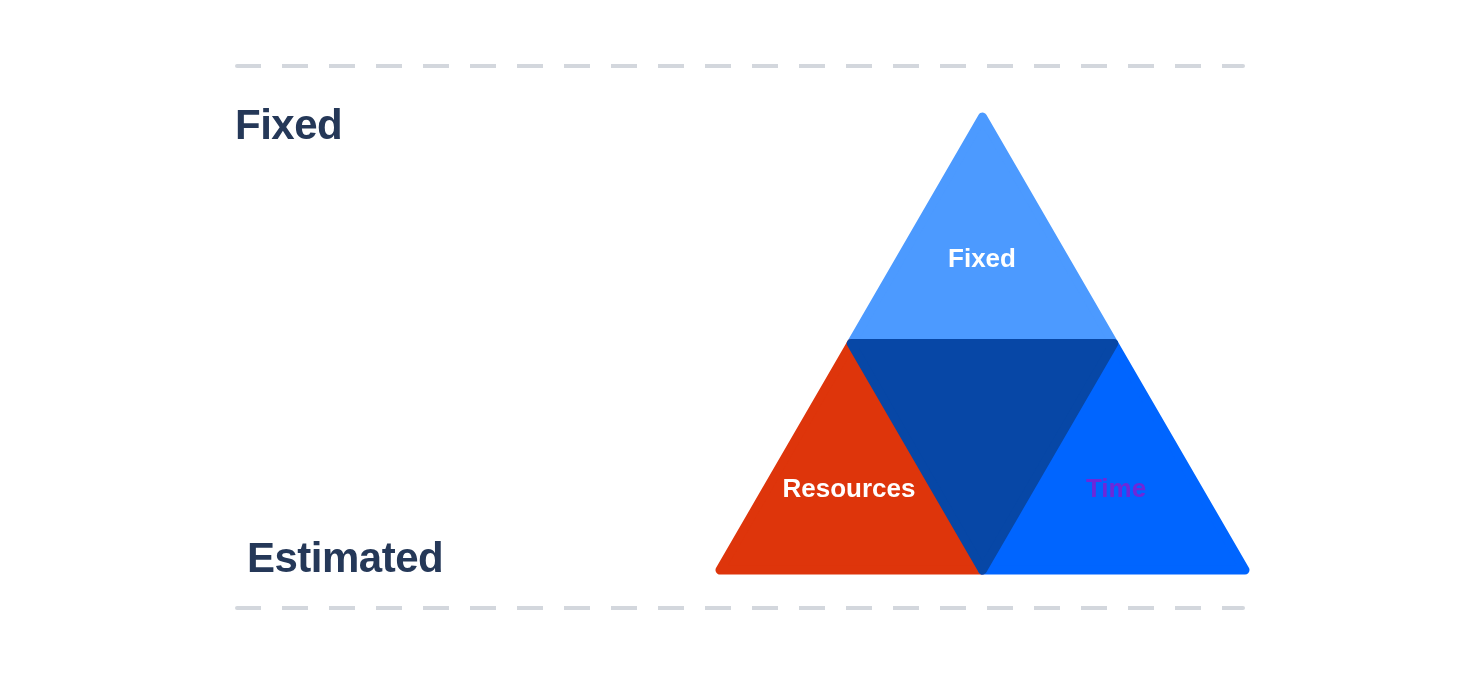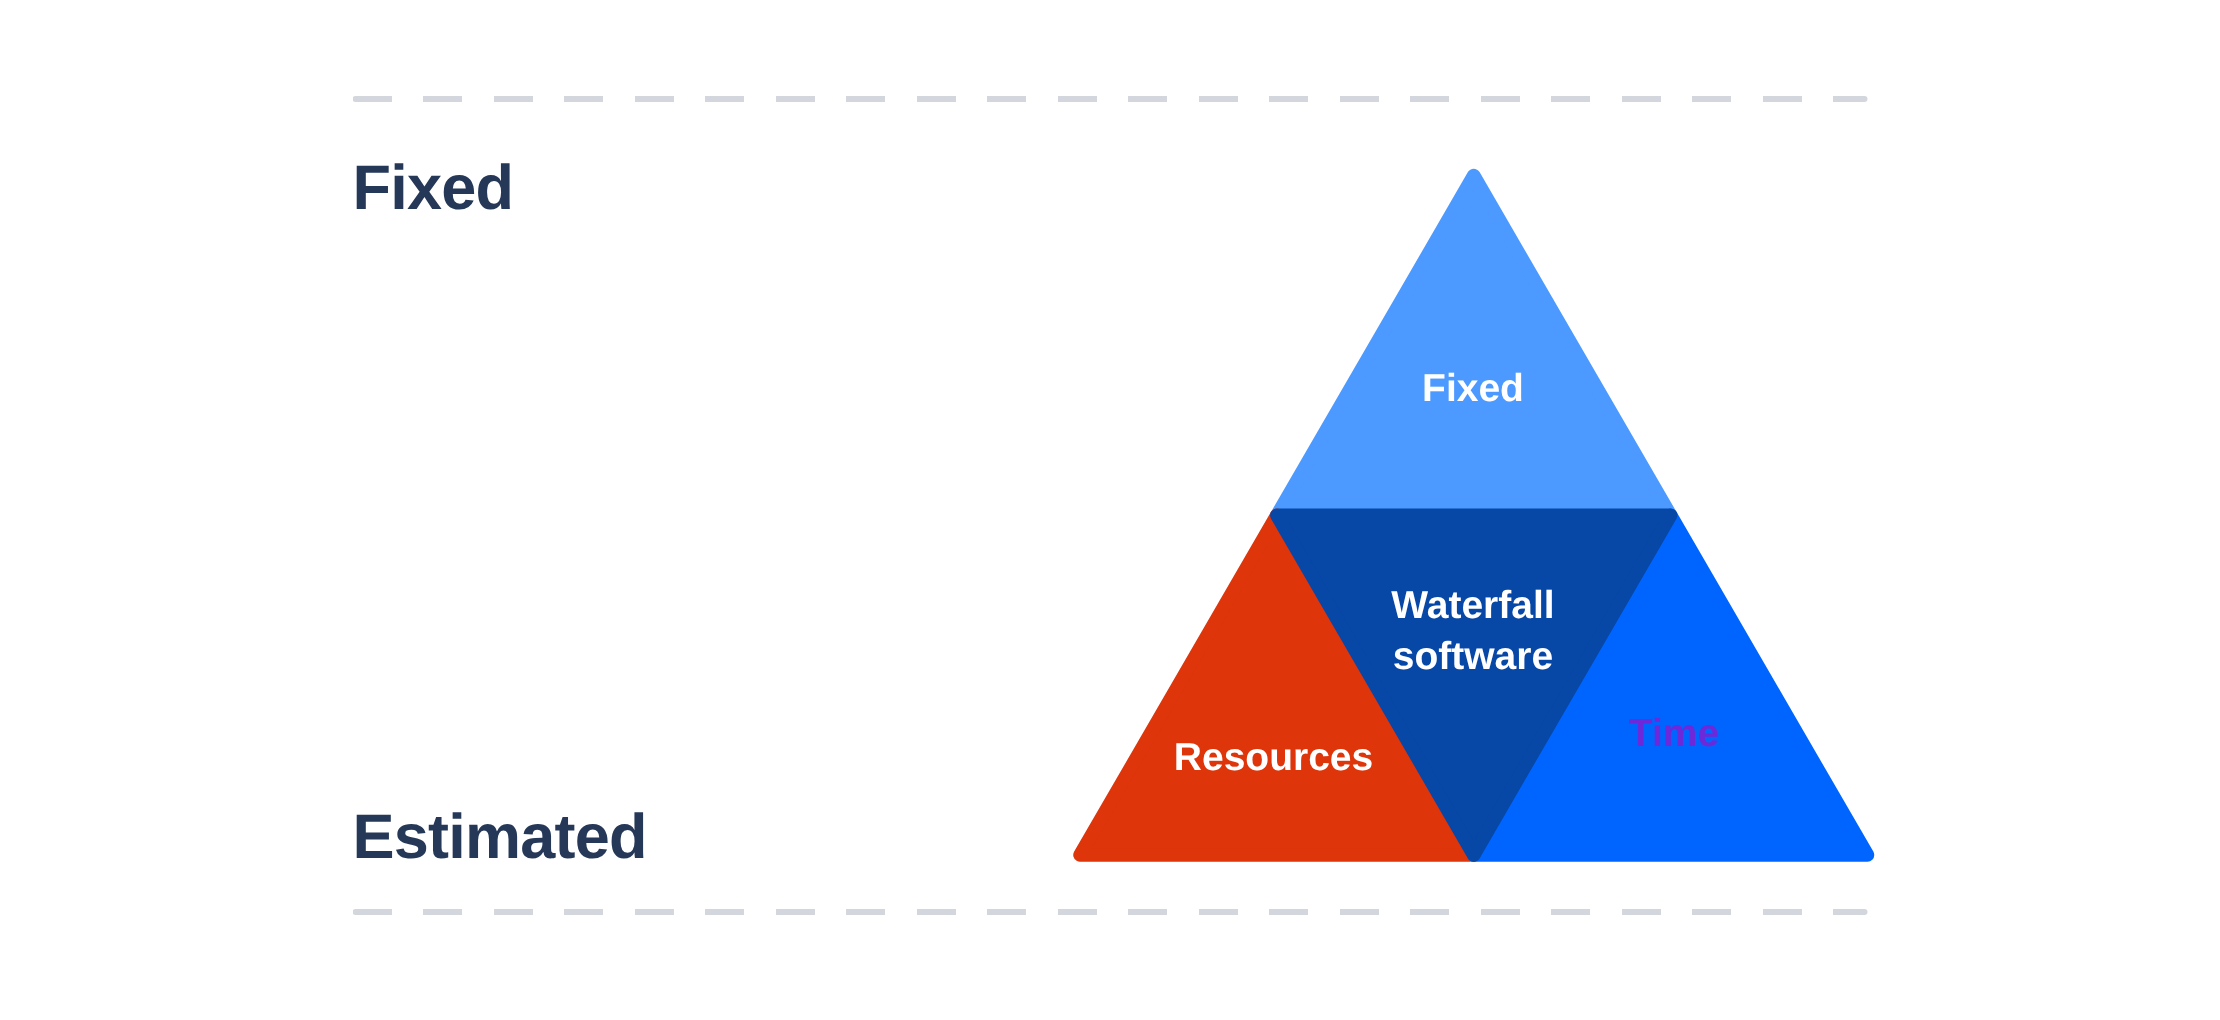--- a/index.html
+++ b/index.html
@@ -76,26 +76,22 @@
 
   <svg class="triangle-svg" viewBox="690 90 580 510">
     <polygon points="982.5,117 851.25,343.5 1113.75,343.5" stroke-width="9" stroke-linejoin="round" fill="#4C9AFF" stroke="#4C9AFF"></polygon>
     <polygon points="851.25,343.5 720,570 982.5,570" stroke-width="9" stroke-linejoin="round" fill="#DE350B" stroke="#DE350B"></polygon>
     <polygon points="1113.75,343.5 982.5,570 1245,570" stroke-width="9" stroke-linejoin="round" fill="#0065FF" stroke="#0065FF"></polygon>
     <polygon points="851.25,343.5 1113.75,343.5 982.5,570" stroke-width="9" stroke-linejoin="round" fill="#0747A6" stroke="#0747A6"></polygon>
   </svg>
 
   <div class="tri-label scope" style="color: rgb(255, 255, 255);">Fixed</div>
 
-  <div class="tri-label waterfall" style="color: rgb(255, 255, 255);">
-    <div>Waterfall</div>
-    <div>software</div>
-  </div>
 
-  <div class="tri-label resources" style="color: rgb(255, 255, 255); margin-top: 16px;">Resources</div>
+  <div class="tri-label resources" style="color: rgb(255, 255, 255);">Resources</div>
 
   <div class="tri-label time" style="color: #6d28d9;">Time</div>
 
-  <div class="side-label estimated" style="color: rgb(37, 56, 88);">Estimated</div>
+  <div class="side-label estimated" style="color: rgb(37, 56, 88); margin-left: 12px;">Estimated</div>
 
   <div class="dash-line bottom" style="--dash-color: #D3D7DD;"></div>
 
 </div>
 
 </body></html>

